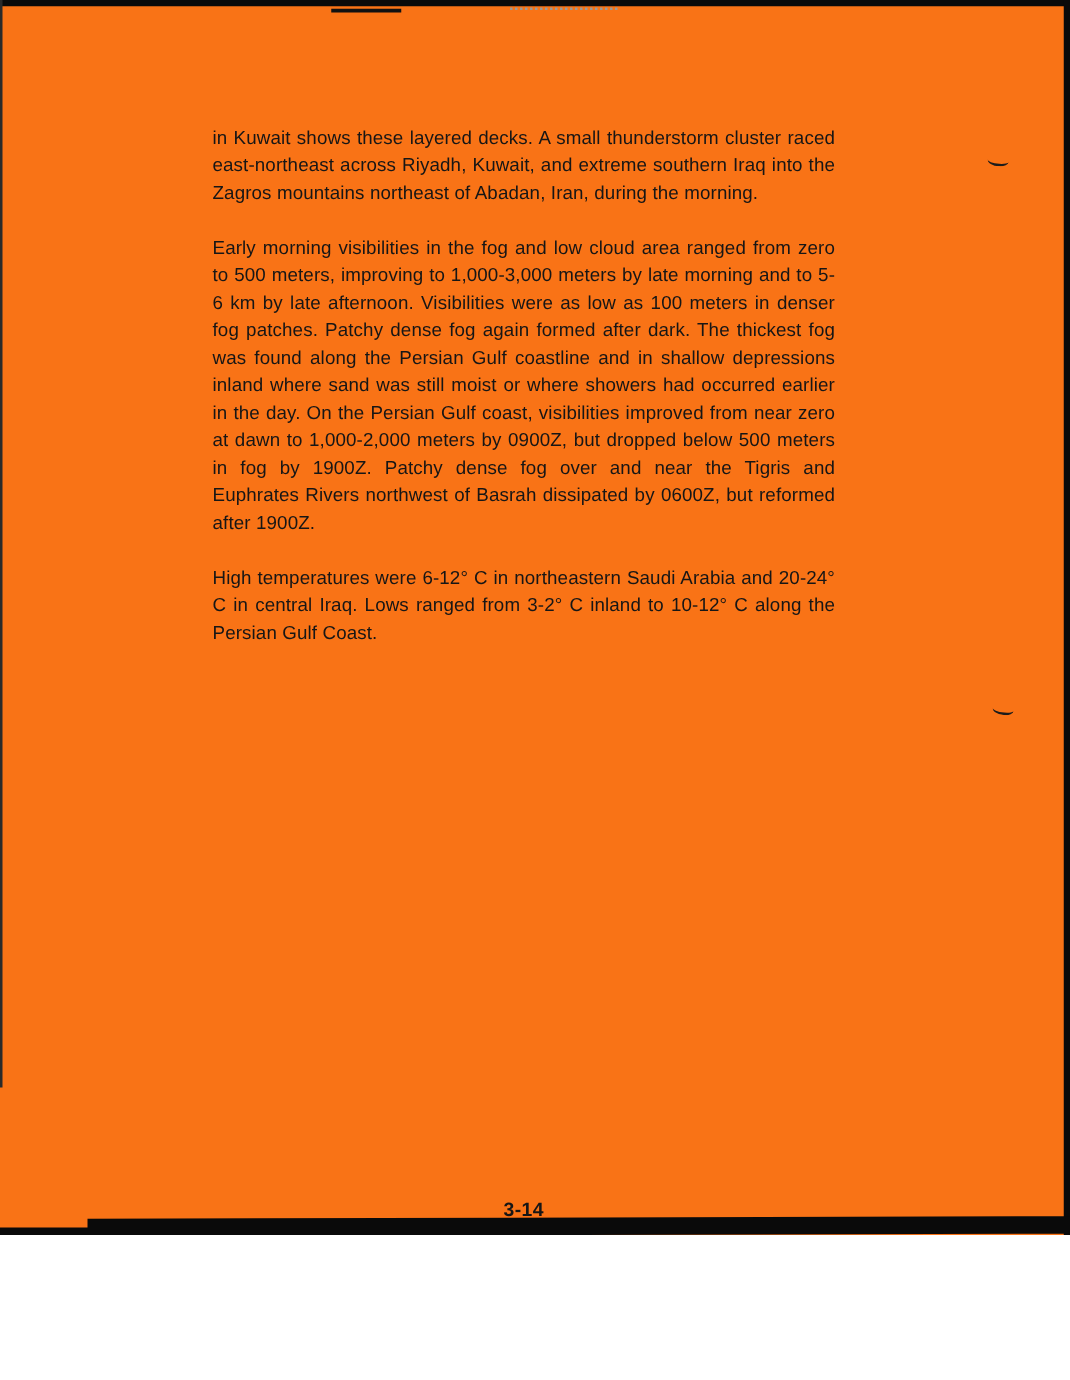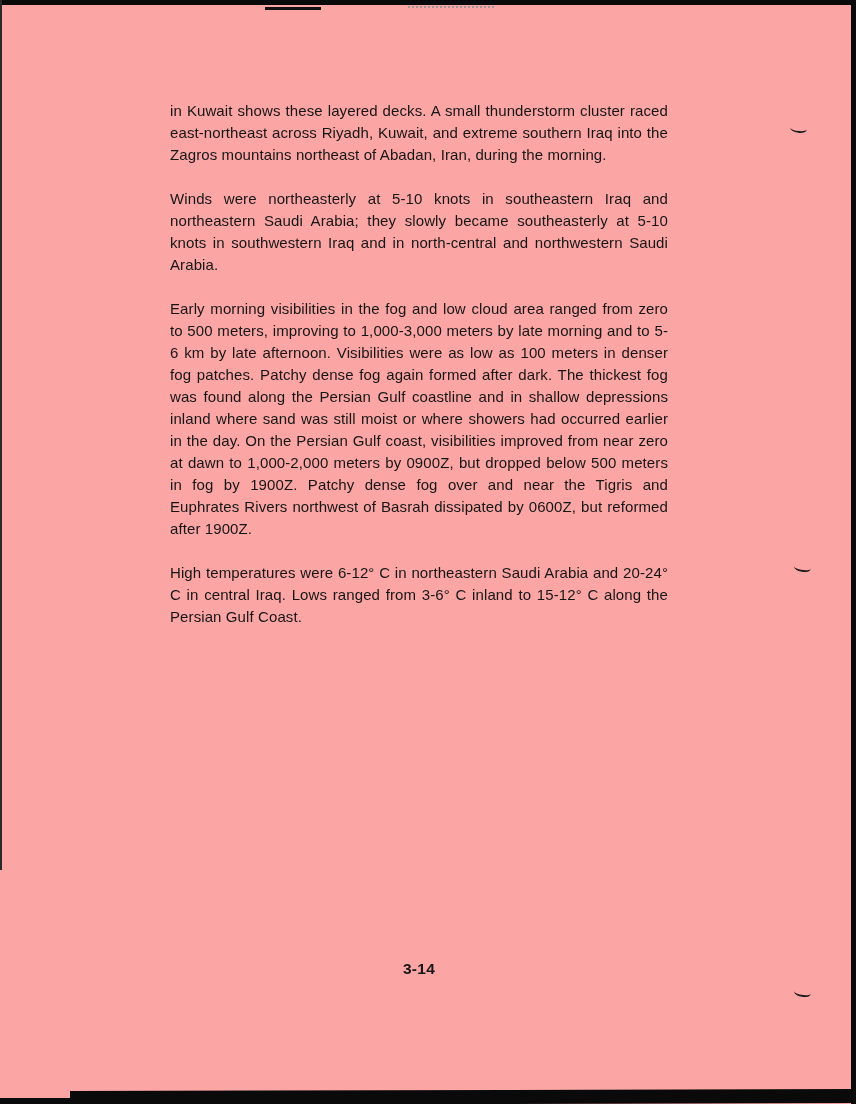--- a/index.html
+++ b/index.html
@@ -3,22 +3,22 @@
 <meta charset="utf-8">
 <style>
   html, body {
     margin: 0;
     padding: 0;
     background: #ffffff;
   }
   .page {
     position: relative;
     width: 856px;
-    height: 1104px;
-    background: #fca5a5;
+    height: 988px;
+    background: #f97316;
     overflow: hidden;
     font-family: "Liberation Sans", sans-serif;
     color: #161616;
   }
 
   
   .edge-top {
     position: absolute;
     top: 0; left: 0;
     width: 100%;
@@ -121,20 +121,19 @@
 
   <div class="header-line"></div>
   <div class="header-dots"></div>
 
   <div class="pen-mark pen-mark-1"></div>
   <div class="pen-mark pen-mark-2"></div>
   <div class="pen-mark pen-mark-3"></div>
 
   <div class="text-block">
     <p>in Kuwait shows these layered decks.  A small thunderstorm cluster raced east-northeast across Riyadh, Kuwait, and extreme southern Iraq into the Zagros mountains northeast of Abadan, Iran, during the morning.</p>
-    <p>Winds were northeasterly at 5-10 knots in southeastern Iraq and northeastern Saudi Arabia;  they slowly became southeasterly at 5-10 knots in southwestern Iraq and in north-central and northwestern Saudi Arabia.</p>
     <p>Early morning visibilities in the fog and low cloud area ranged from zero to 500 meters, improving to 1,000-3,000 meters by late morning and to 5-6 km by late afternoon.  Visibilities were as low as 100 meters in denser fog patches.  Patchy dense fog again formed after dark.  The thickest fog was found along the Persian Gulf coastline and in shallow depressions inland where sand was still moist or where showers had occurred earlier in the day.  On the Persian Gulf coast, visibilities improved from near zero at dawn to 1,000-2,000 meters by 0900Z, but dropped below 500 meters in fog by 1900Z.  Patchy dense fog over and near the Tigris and Euphrates Rivers northwest of Basrah dissipated by 0600Z, but reformed after 1900Z.</p>
-    <p>High temperatures were 6-12° C in northeastern Saudi Arabia and 20-24° C in central Iraq.  Lows ranged from 3-6° C inland to 15-12° C along the Persian Gulf Coast.</p>
+    <p>High temperatures were 6-12° C in northeastern Saudi Arabia and 20-24° C in central Iraq.  Lows ranged from 3-2° C inland to 10-12° C along the Persian Gulf Coast.</p>
   </div>
 
   <div class="page-number">3-14</div>
 
 </div>
 
 </body></html>

